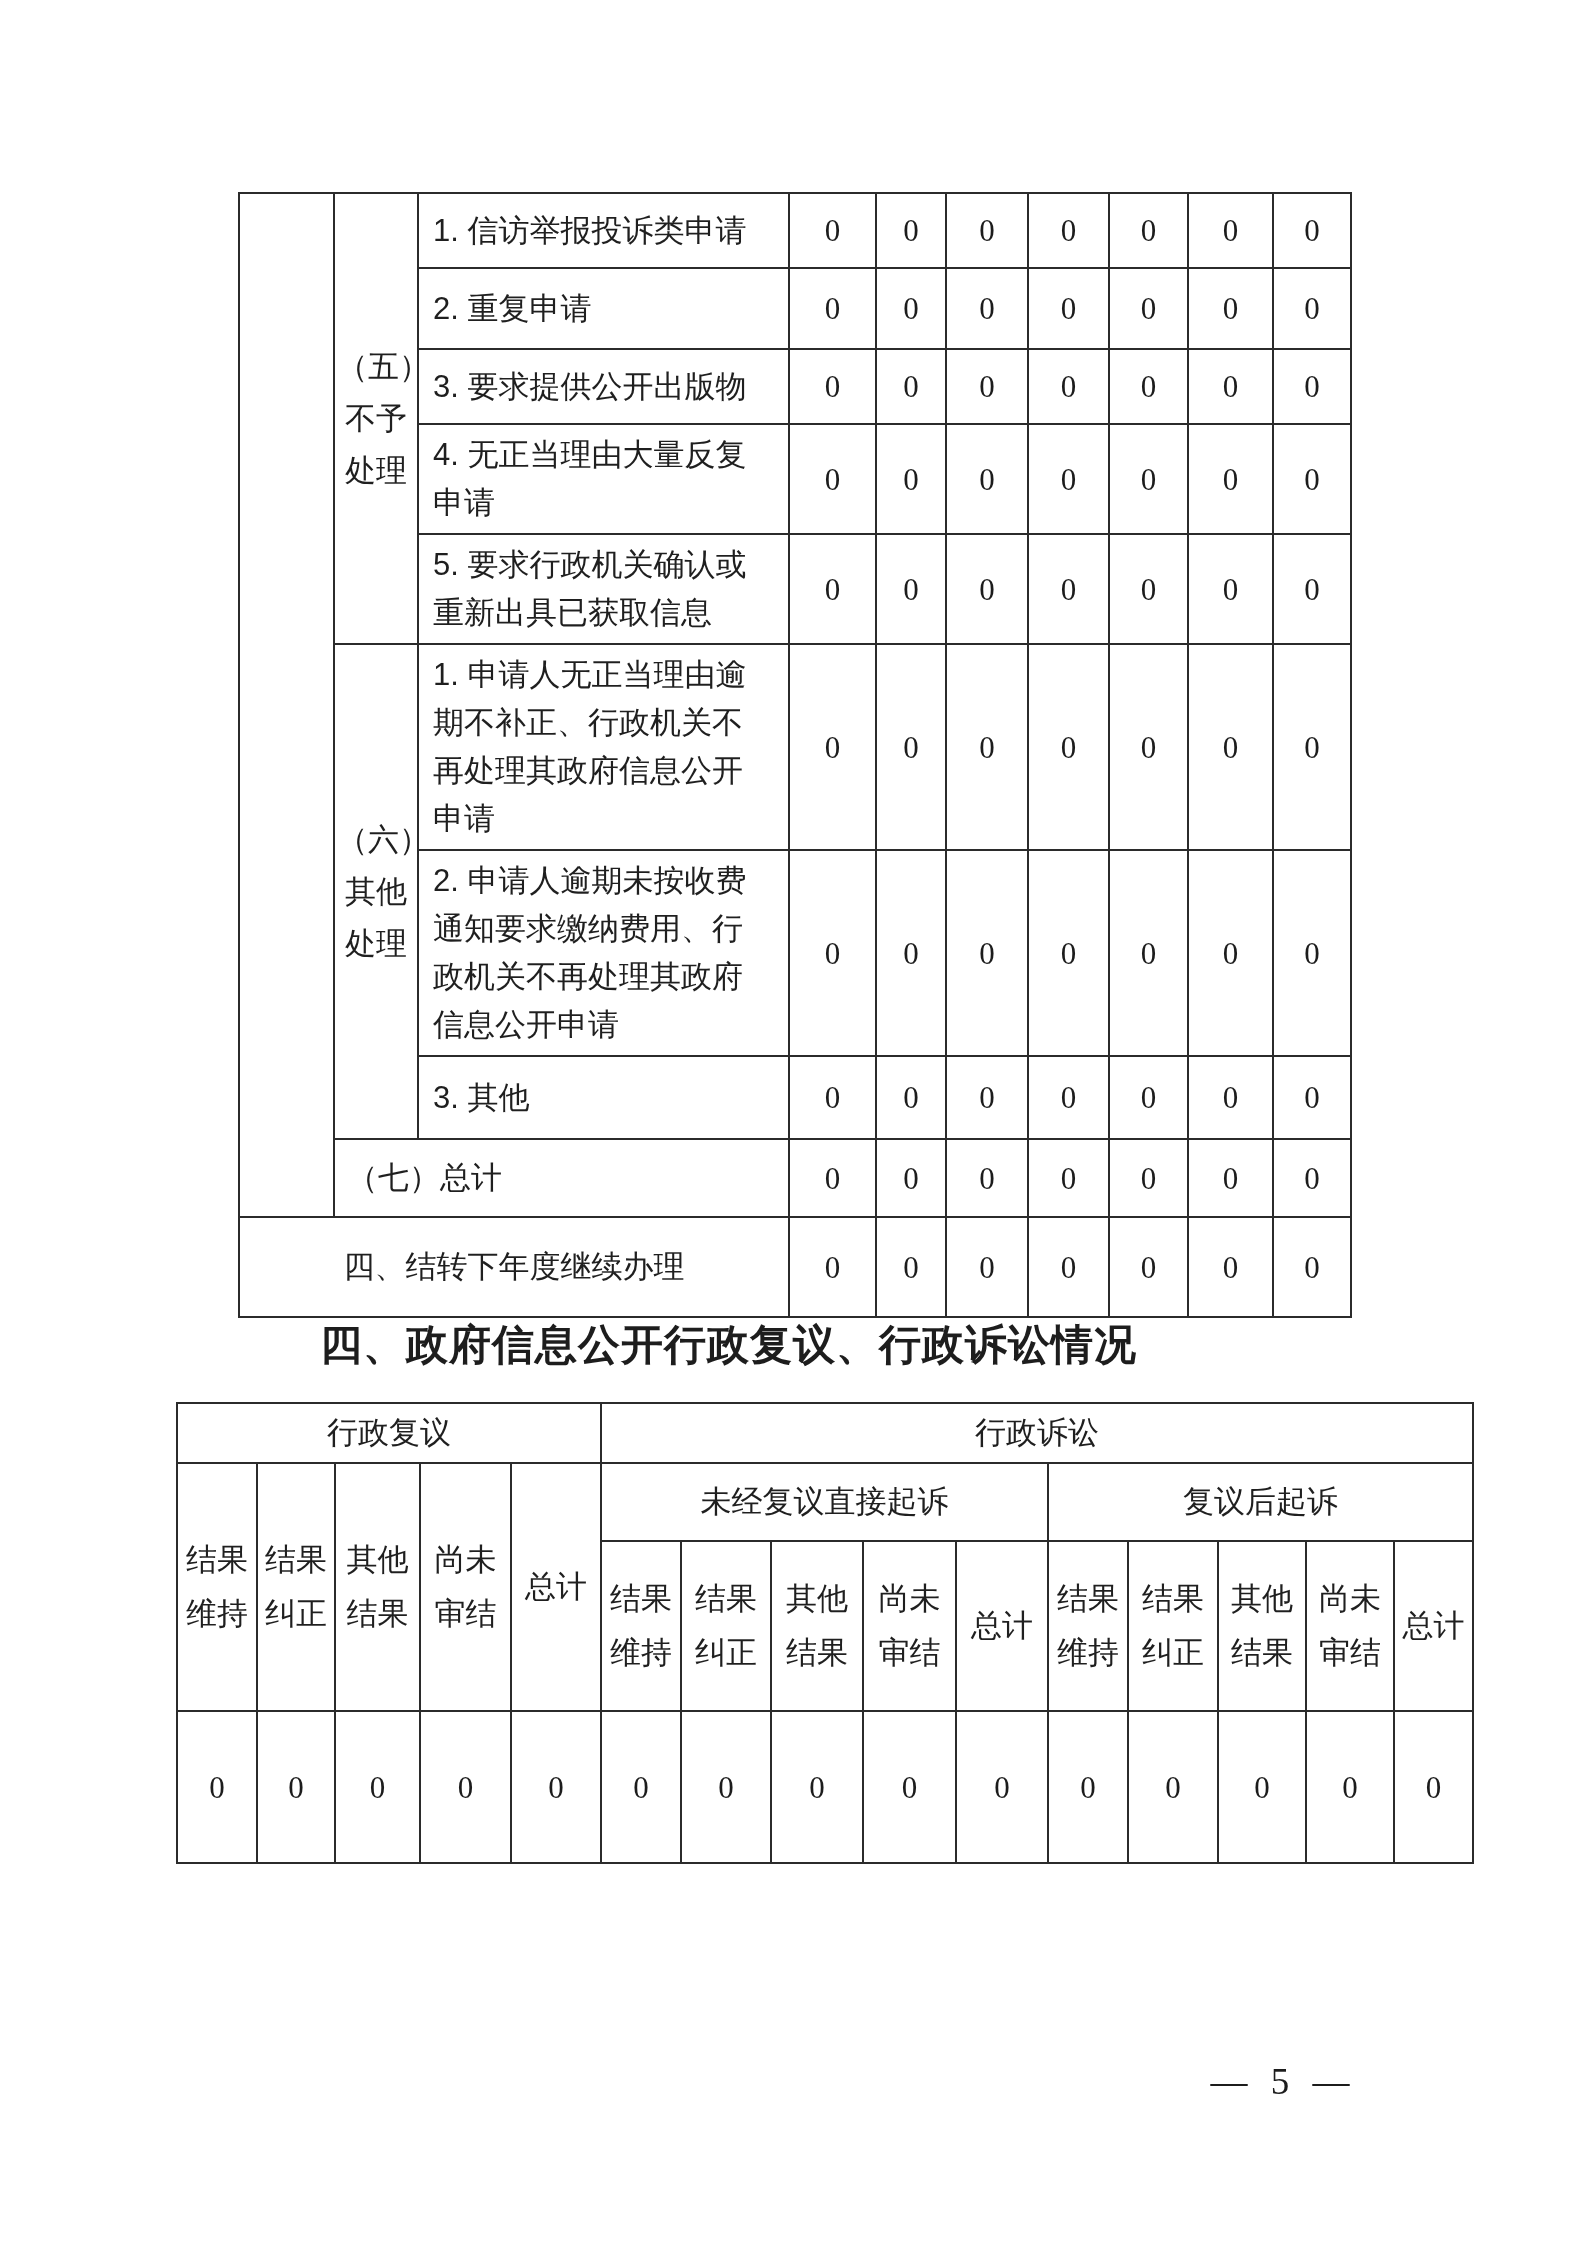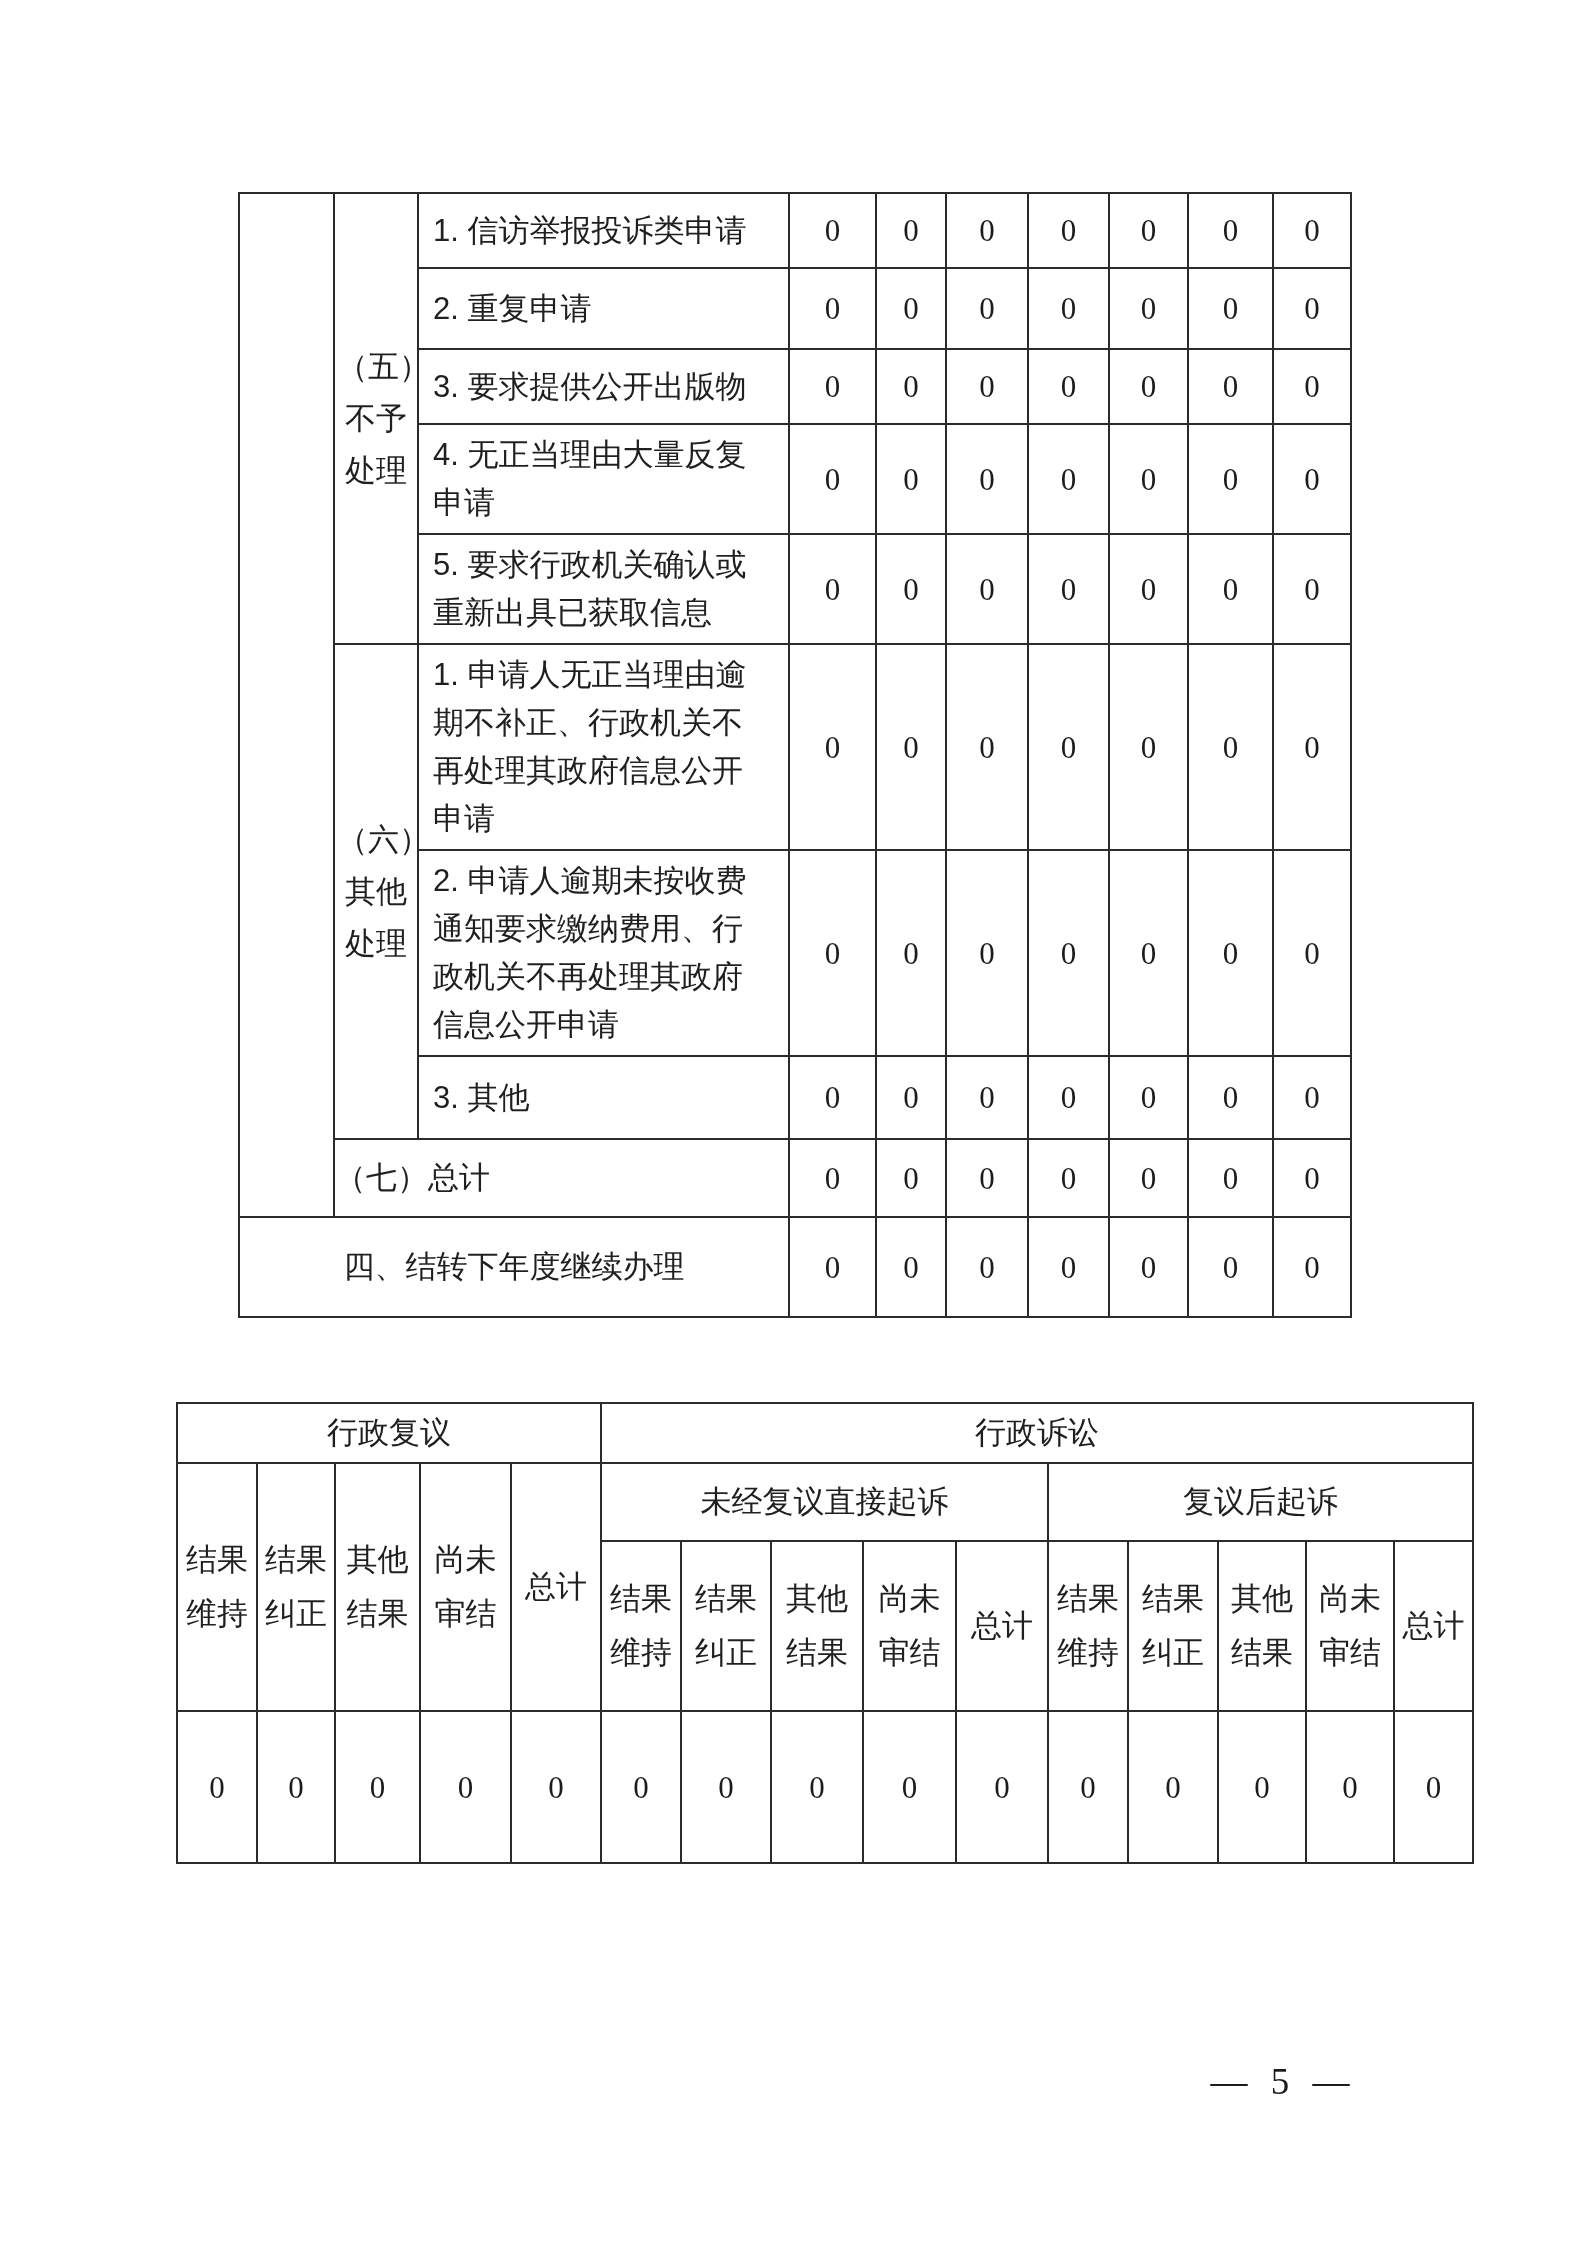--- a/index.html
+++ b/index.html
@@ -15,21 +15,21 @@
   table { border-collapse:collapse; table-layout:fixed; }
   td { border:2px solid #2b2b2b; vertical-align:middle; }
 
   
   .t1 { position:absolute; left:238px; top:192px; width:1112px; }
   .t1 td { font-size:31px; }
   .t1 .item { text-align:left; padding:6px 20px 6px 14px; line-height:48px; }
   .t1 .group {
     text-align:center; white-space:pre-line; line-height:52px; padding:4px 2px;
   }
-  .t1 .total { text-align:left; padding-left:0; }
+  .t1 .total { text-align:left; padding-left:12px; }
   .t1 .carry { text-align:center;border-radius:17px; }
   .num {
     text-align:center;
     font-family:"Liberation Serif","DejaVu Serif",serif;
     font-size:43px; color:#1c1c1c; line-height:1;
   }
 
   
   .heading {
     position:absolute; left:320px; top:1322px;
@@ -173,20 +173,21 @@
       <td class="num">0</td>
       <td class="num">0</td>
       <td class="num">0</td>
       <td class="num">0</td>
       <td class="num">0</td>
       <td class="num">0</td>
     </tr>
   </tbody>
     </table>
 
+  <div class="heading">四、政府信息公开行政复议、行政诉讼情况</div>
 
   <table class="t2">
     <colgroup>
       <col style="width:80px">
         <col style="width:78px">
         <col style="width:85px">
       <col style="width:91px">
         <col style="width:90px">
         <col style="width:80px">
       <col style="width:90px">

